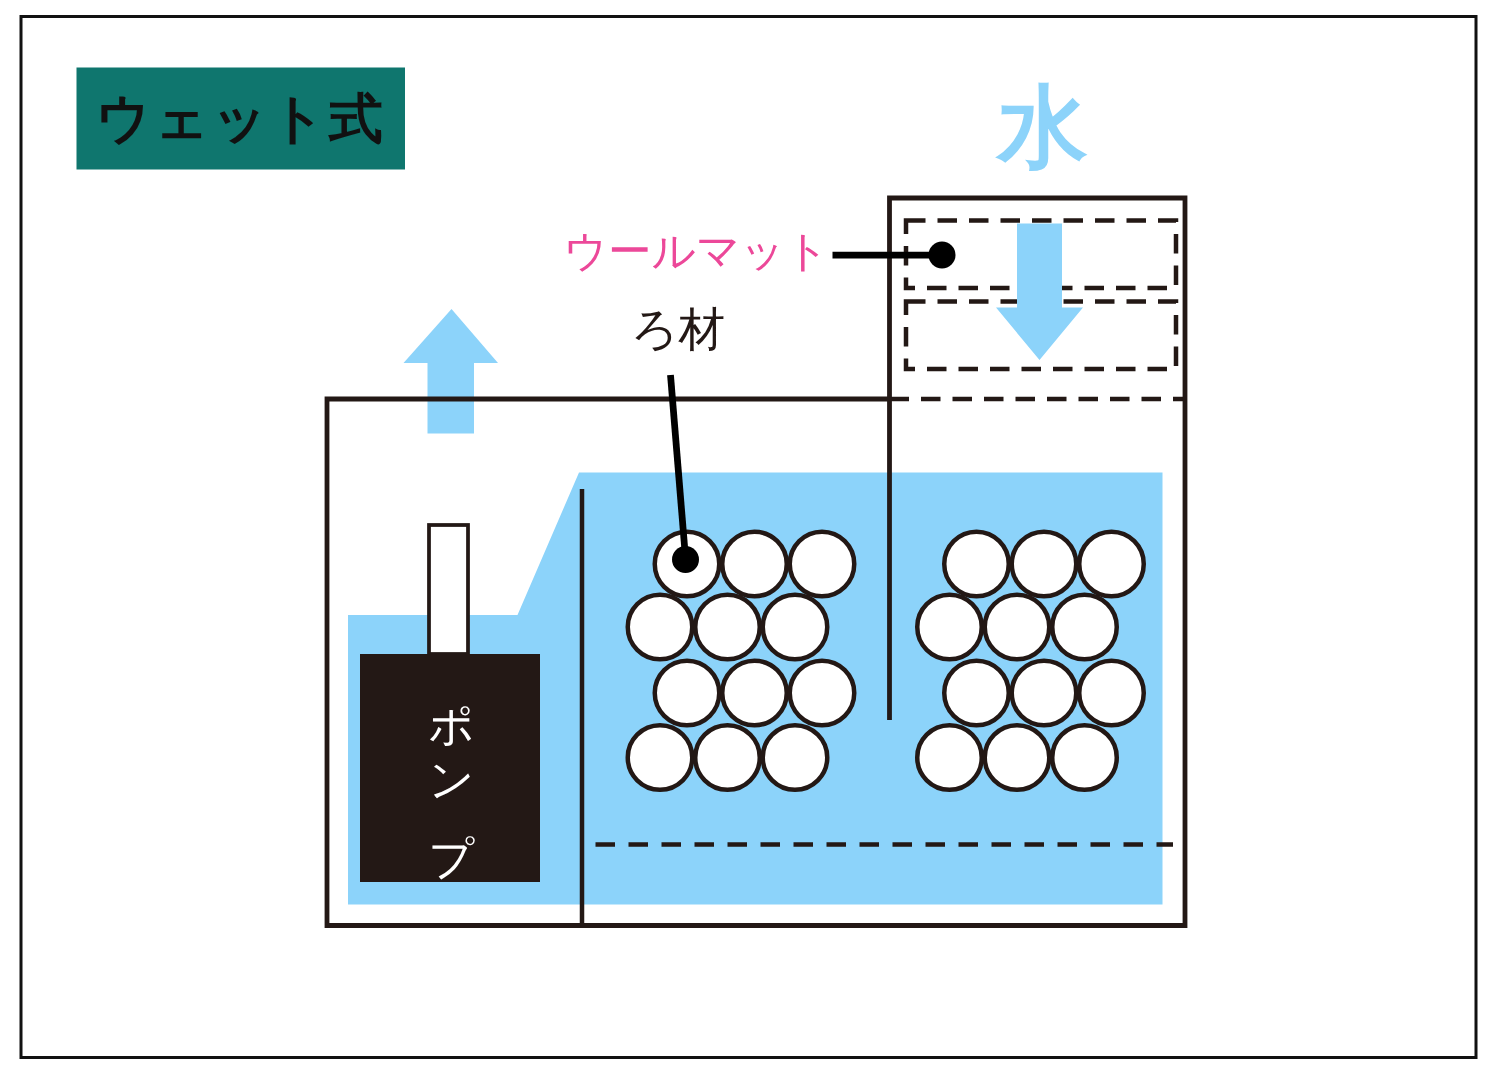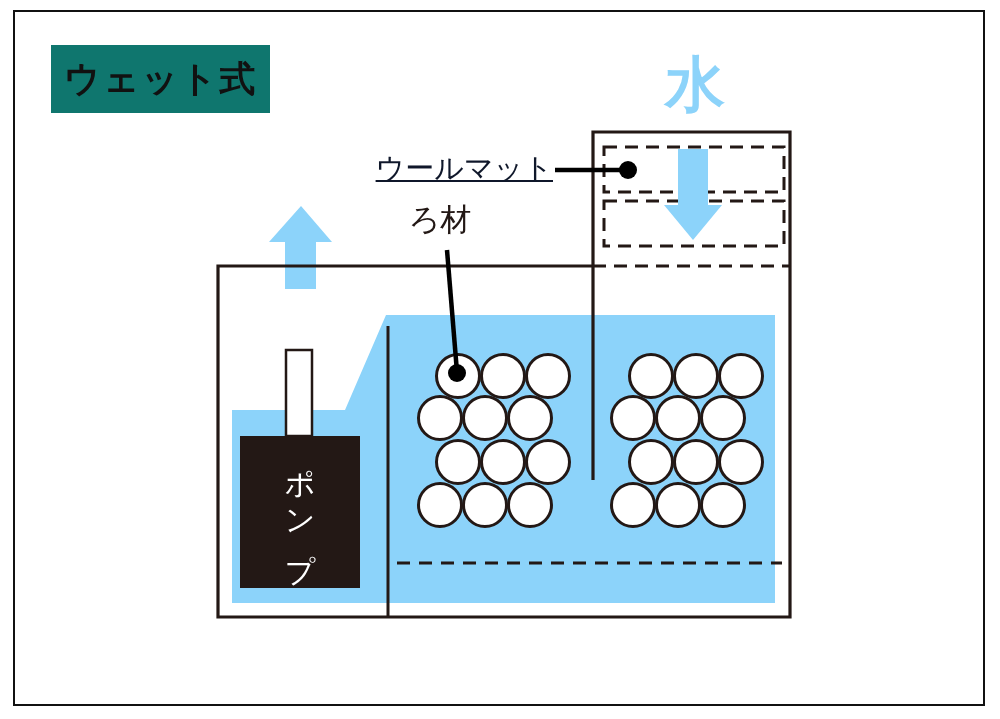--- a/index.html
+++ b/index.html
@@ -13,24 +13,24 @@
     position:absolute;left:51px;top:45px;width:219px;height:68px;background:#0f766e;
     display:flex;align-items:center;justify-content:center;
     font-size:36px;font-weight:bold;color:#111111;letter-spacing:2px;
   }
   .water-label{
     position:absolute;left:635px;top:52px;width:120px;text-align:center;
     font-size:60px;font-weight:bold;color:#8CD3FA;line-height:1.1;
   }
   .woolmat-label{
     position:absolute;left:340px;top:150px;width:213px;text-align:right;
-    font-size:29px;color:#0f172a;line-height:1.25;text-decoration:underline;
+    font-size:29px;color:#ec4899;line-height:1.25;
   }
   .rozai-label{
-    position:absolute;left:380px;top:201px;width:120px;text-align:center;
+    position:absolute;left:392px;top:201px;width:120px;text-align:center;
     font-size:31px;color:#231815;line-height:1.25;
   }
   .pump-label{
     position:absolute;left:281px;top:447px;height:140px;width:38px;
     writing-mode:vertical-rl;text-orientation:upright;
     font-size:30px;color:#ffffff;letter-spacing:8px;line-height:38px;text-align:left;
   }
 </style>
 </head>
 <body>

